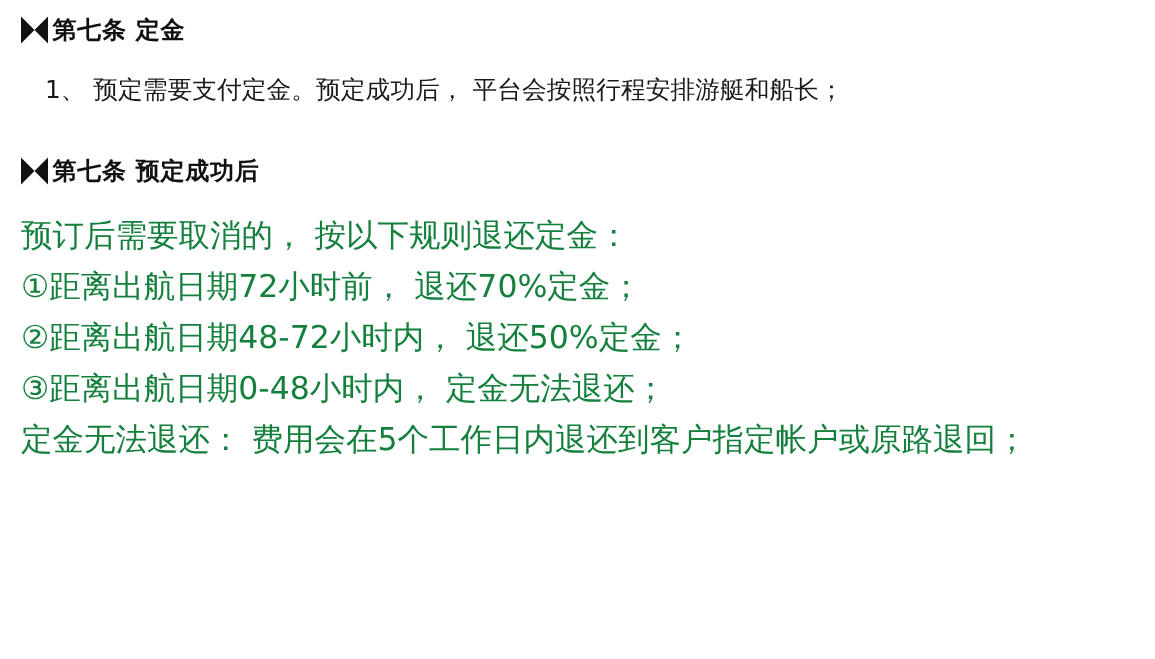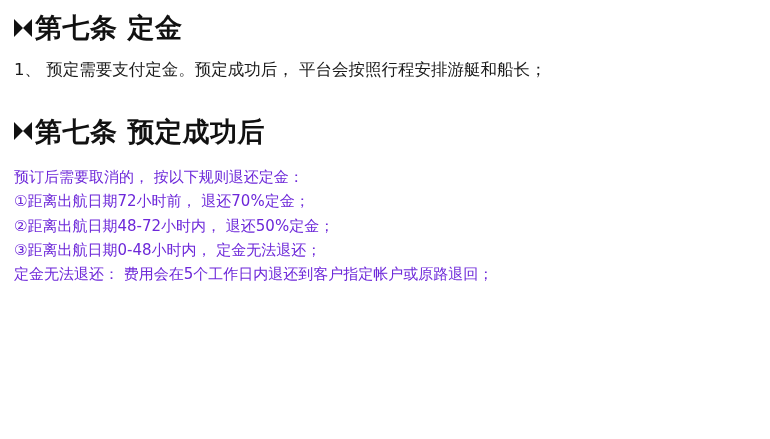--- a/index.html
+++ b/index.html
@@ -20,21 +20,21 @@
     height: 439px;
     box-sizing: border-box;
     padding: 10px 14px 0 14px;
   }
   .section {
     margin: 0;
   }
   .section-heading {
     display: flex;
     align-items: center;
-    font-size: 27px;
+    font-size: 16px;
     font-weight: bold;
     line-height: 1.3;
     color: #111111;
     letter-spacing: 0.5px;
   }
   .diamond {
     display: inline-block;
     width: 0;
     height: 0;
     margin-right: 3px;
@@ -54,40 +54,40 @@
   }
   .heading-text {
     white-space: pre;
   }
   .body-block {
     font-size: 16.5px;
     line-height: 1.62;
     color: #1a1a1a;
   }
   .para {
-    margin: 0;
+    margin: 16px;
     text-indent: 0;
   }
   #section-deposit .body-block {
     margin-top: 12px;
   }
   #section-deposit .para {
     margin-bottom: 0;
   }
   #section-refund .section-heading {
     margin-top: 30px;
   }
   #section-refund .body-block {
     margin-top: 16px;
   }
   .list-line {
     margin: 0;
-    font-size: 15px;
+    font-size: 21px;
     line-height: 1.62;
-    color: #6d28d9;
+    color: #15803d;
     white-space: pre-wrap;
   }
 </style>
 </head>
 <body>
 
 <div class="page">
 
   <div class="section" id="section-deposit">
     <div class="section-heading">

